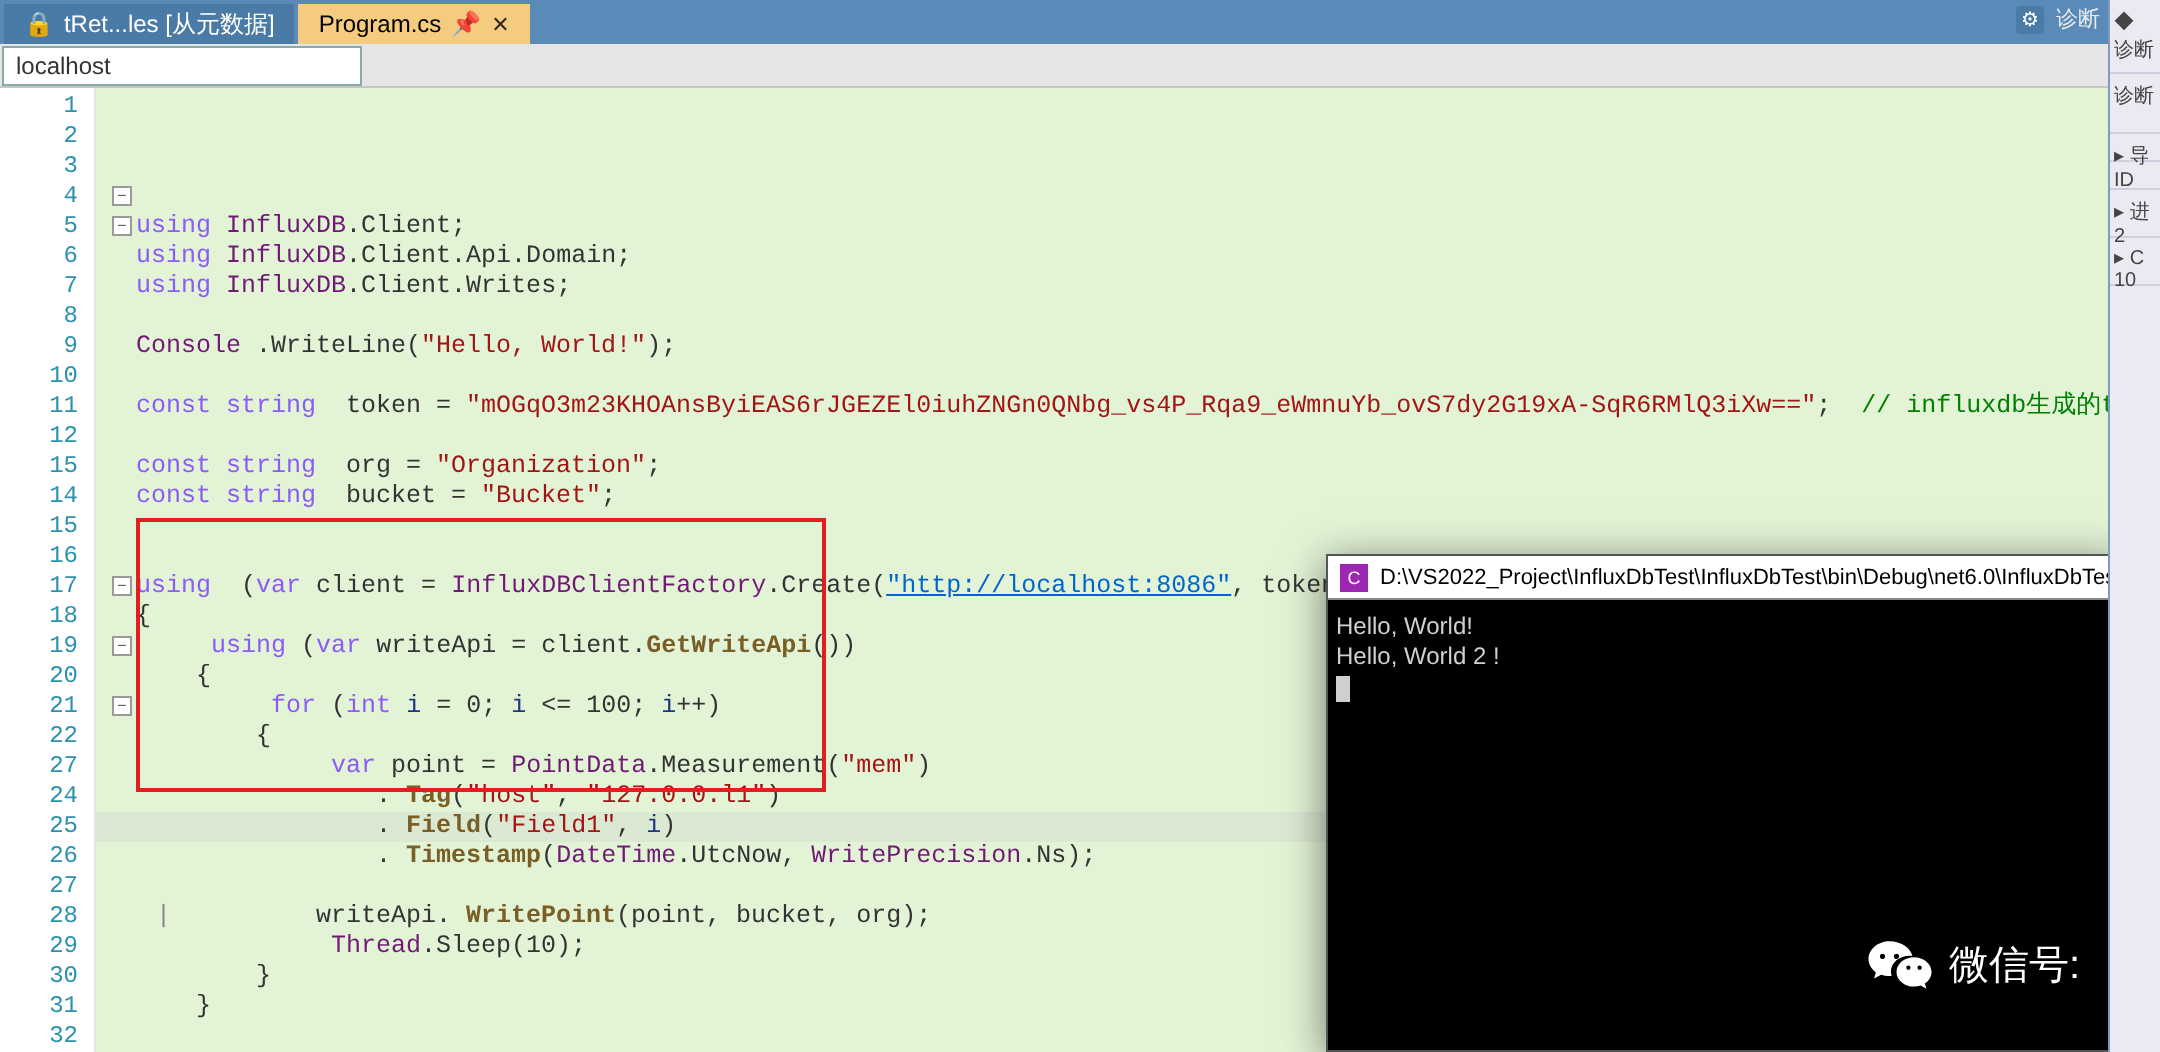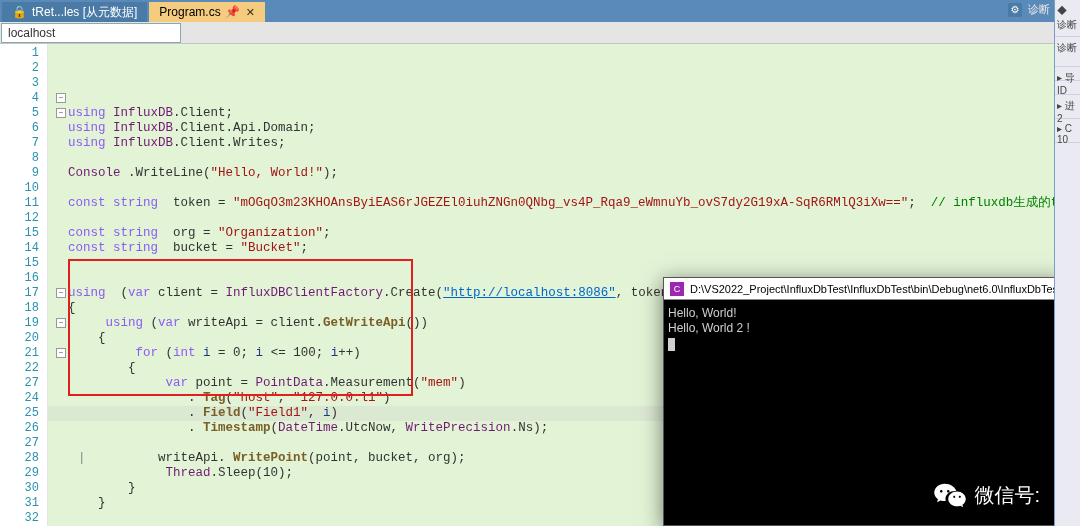--- a/index.html
+++ b/index.html
@@ -181,21 +181,21 @@
     padding: 6px 4px;
     white-space: pre;
     line-height: 15px;
     font-family: Liberation Sans, sans-serif;
   }
   .cursor { display:inline-block; width:7px; height:13px; background:#d0d0d0; animation: blink 1s step-end infinite; vertical-align: bottom;}
   @keyframes blink { 50% { opacity: 0; } }
   .wechat {
     position: absolute;
     right: 22px;
-    bottom: 16px;
+    bottom: 29px;
     color: #fff;
     display: flex;
     align-items: center;
     gap: 8px;
     font-family: 'Microsoft YaHei', sans-serif;
     font-size: 20px;
     text-shadow: 0 1px 2px #000;
   }
   .wechat .bubble {
     width: 32px; height: 28px;

